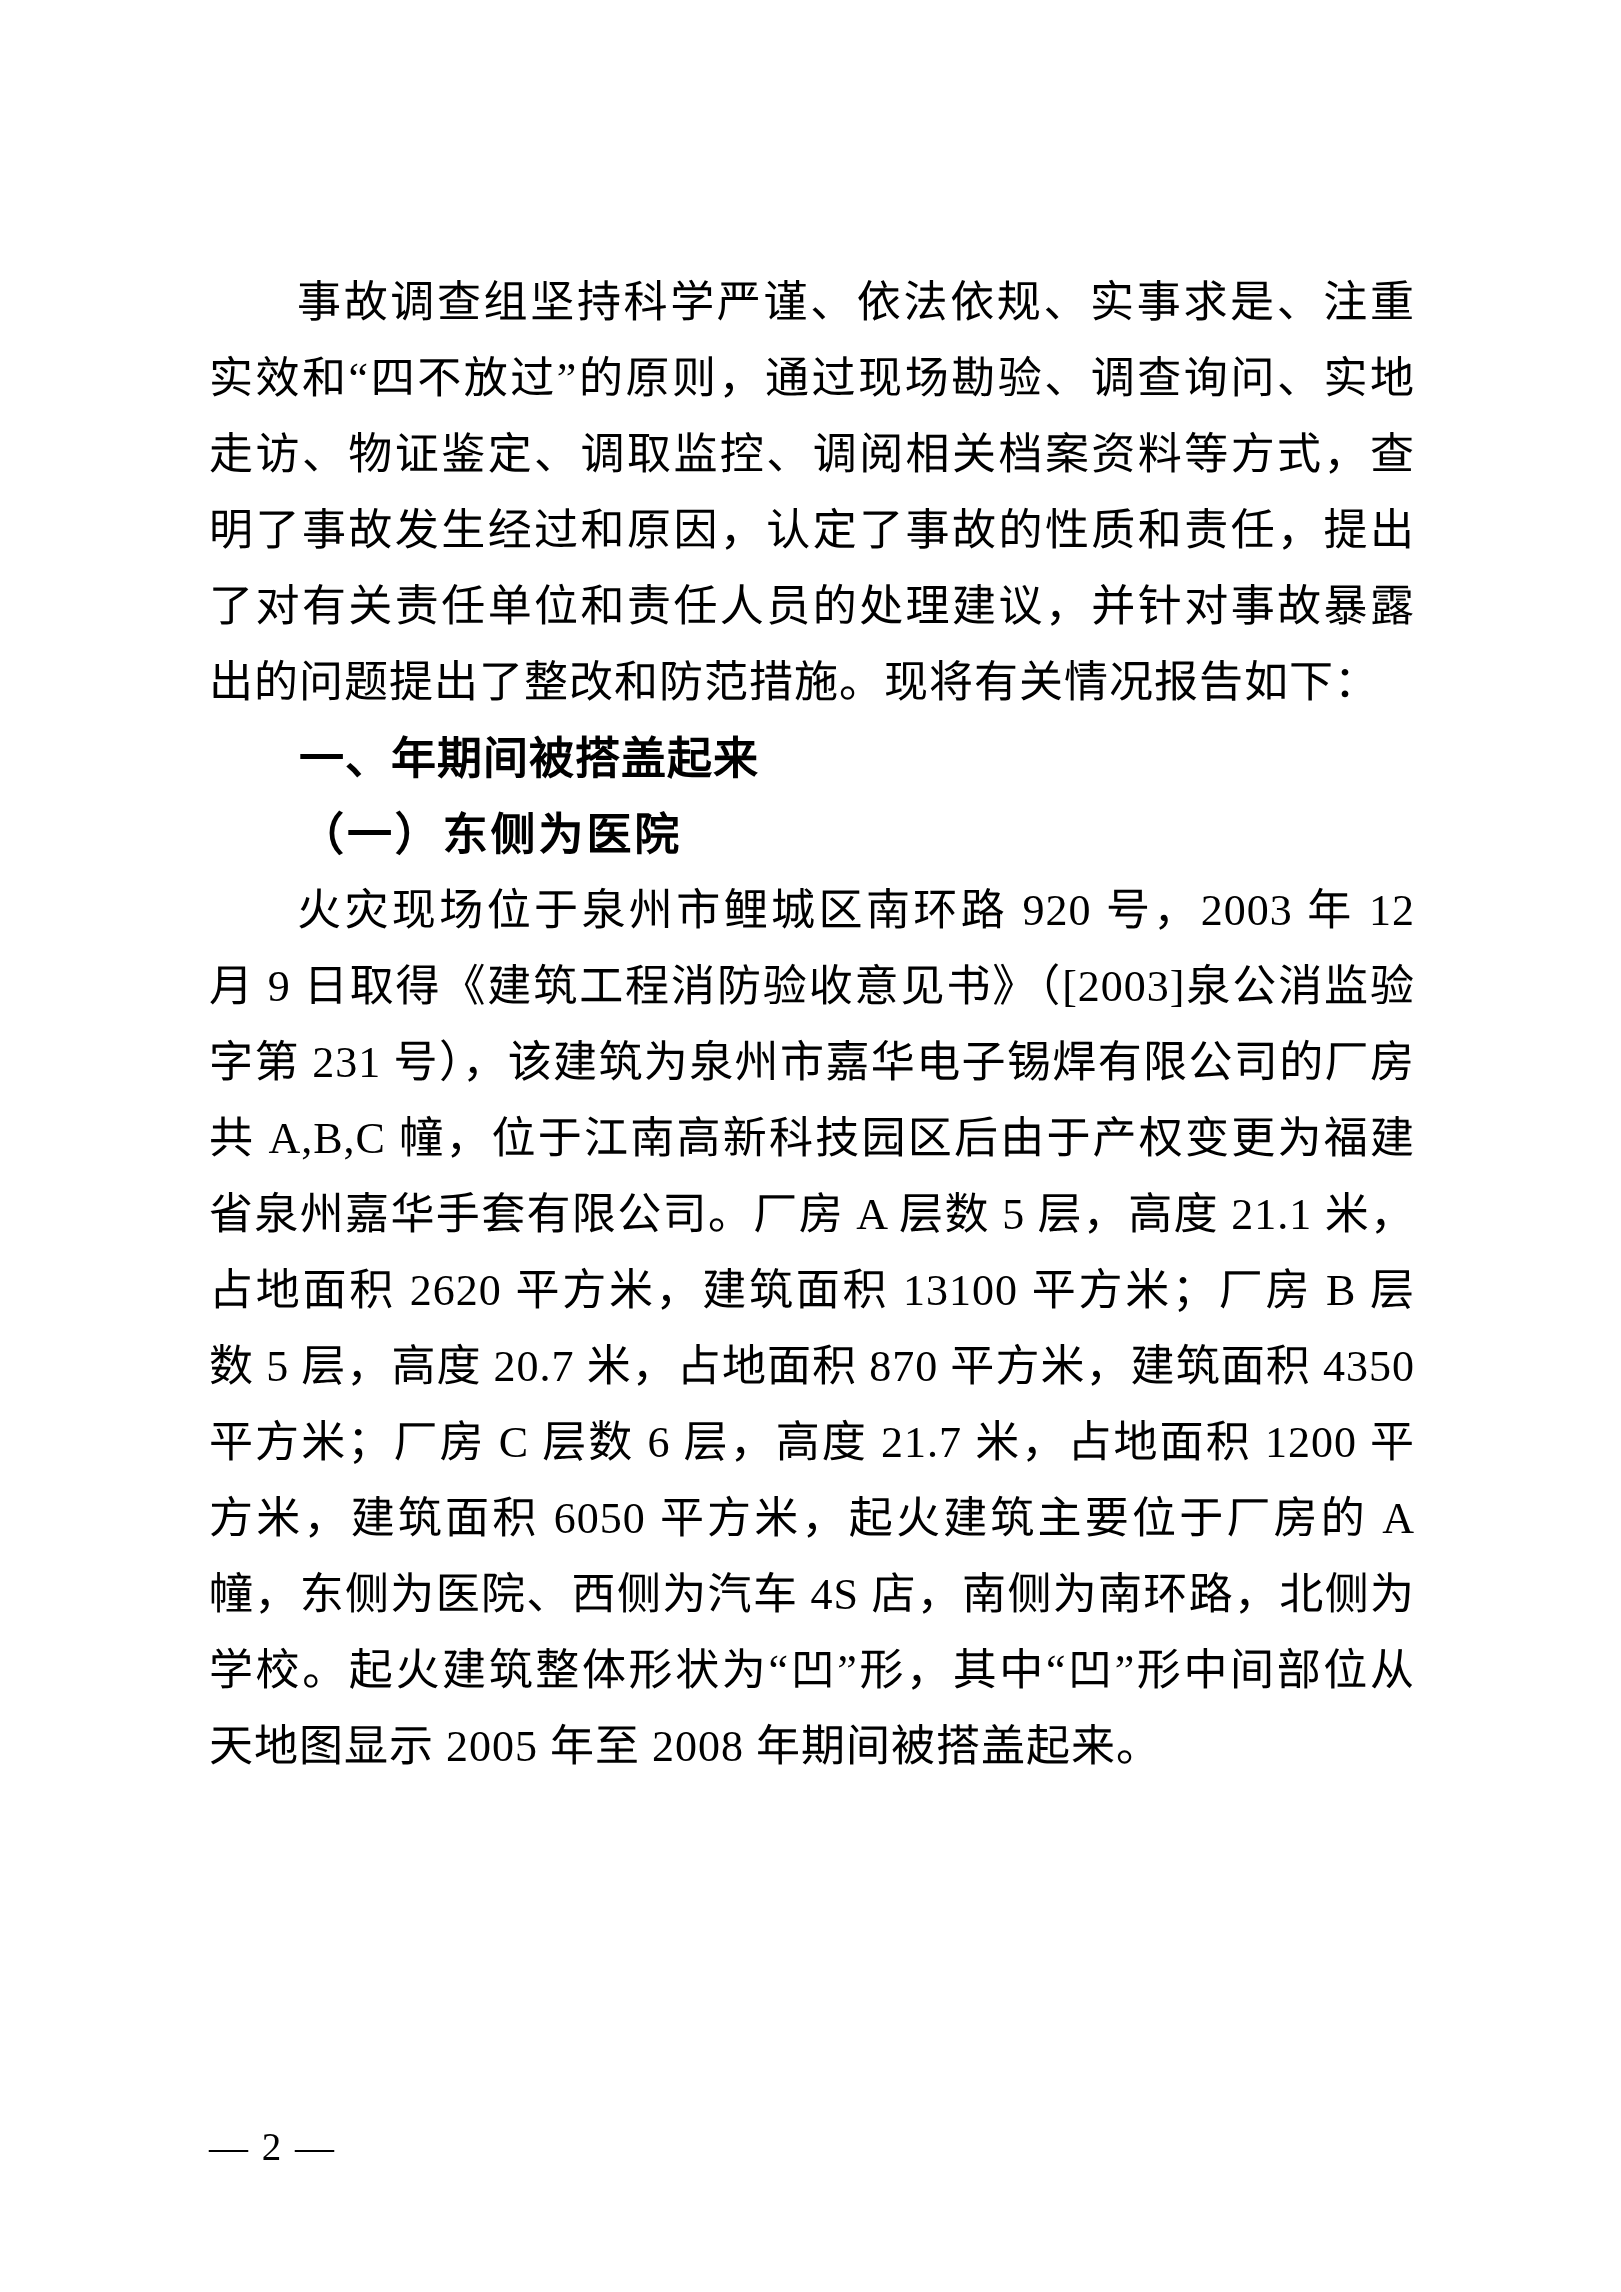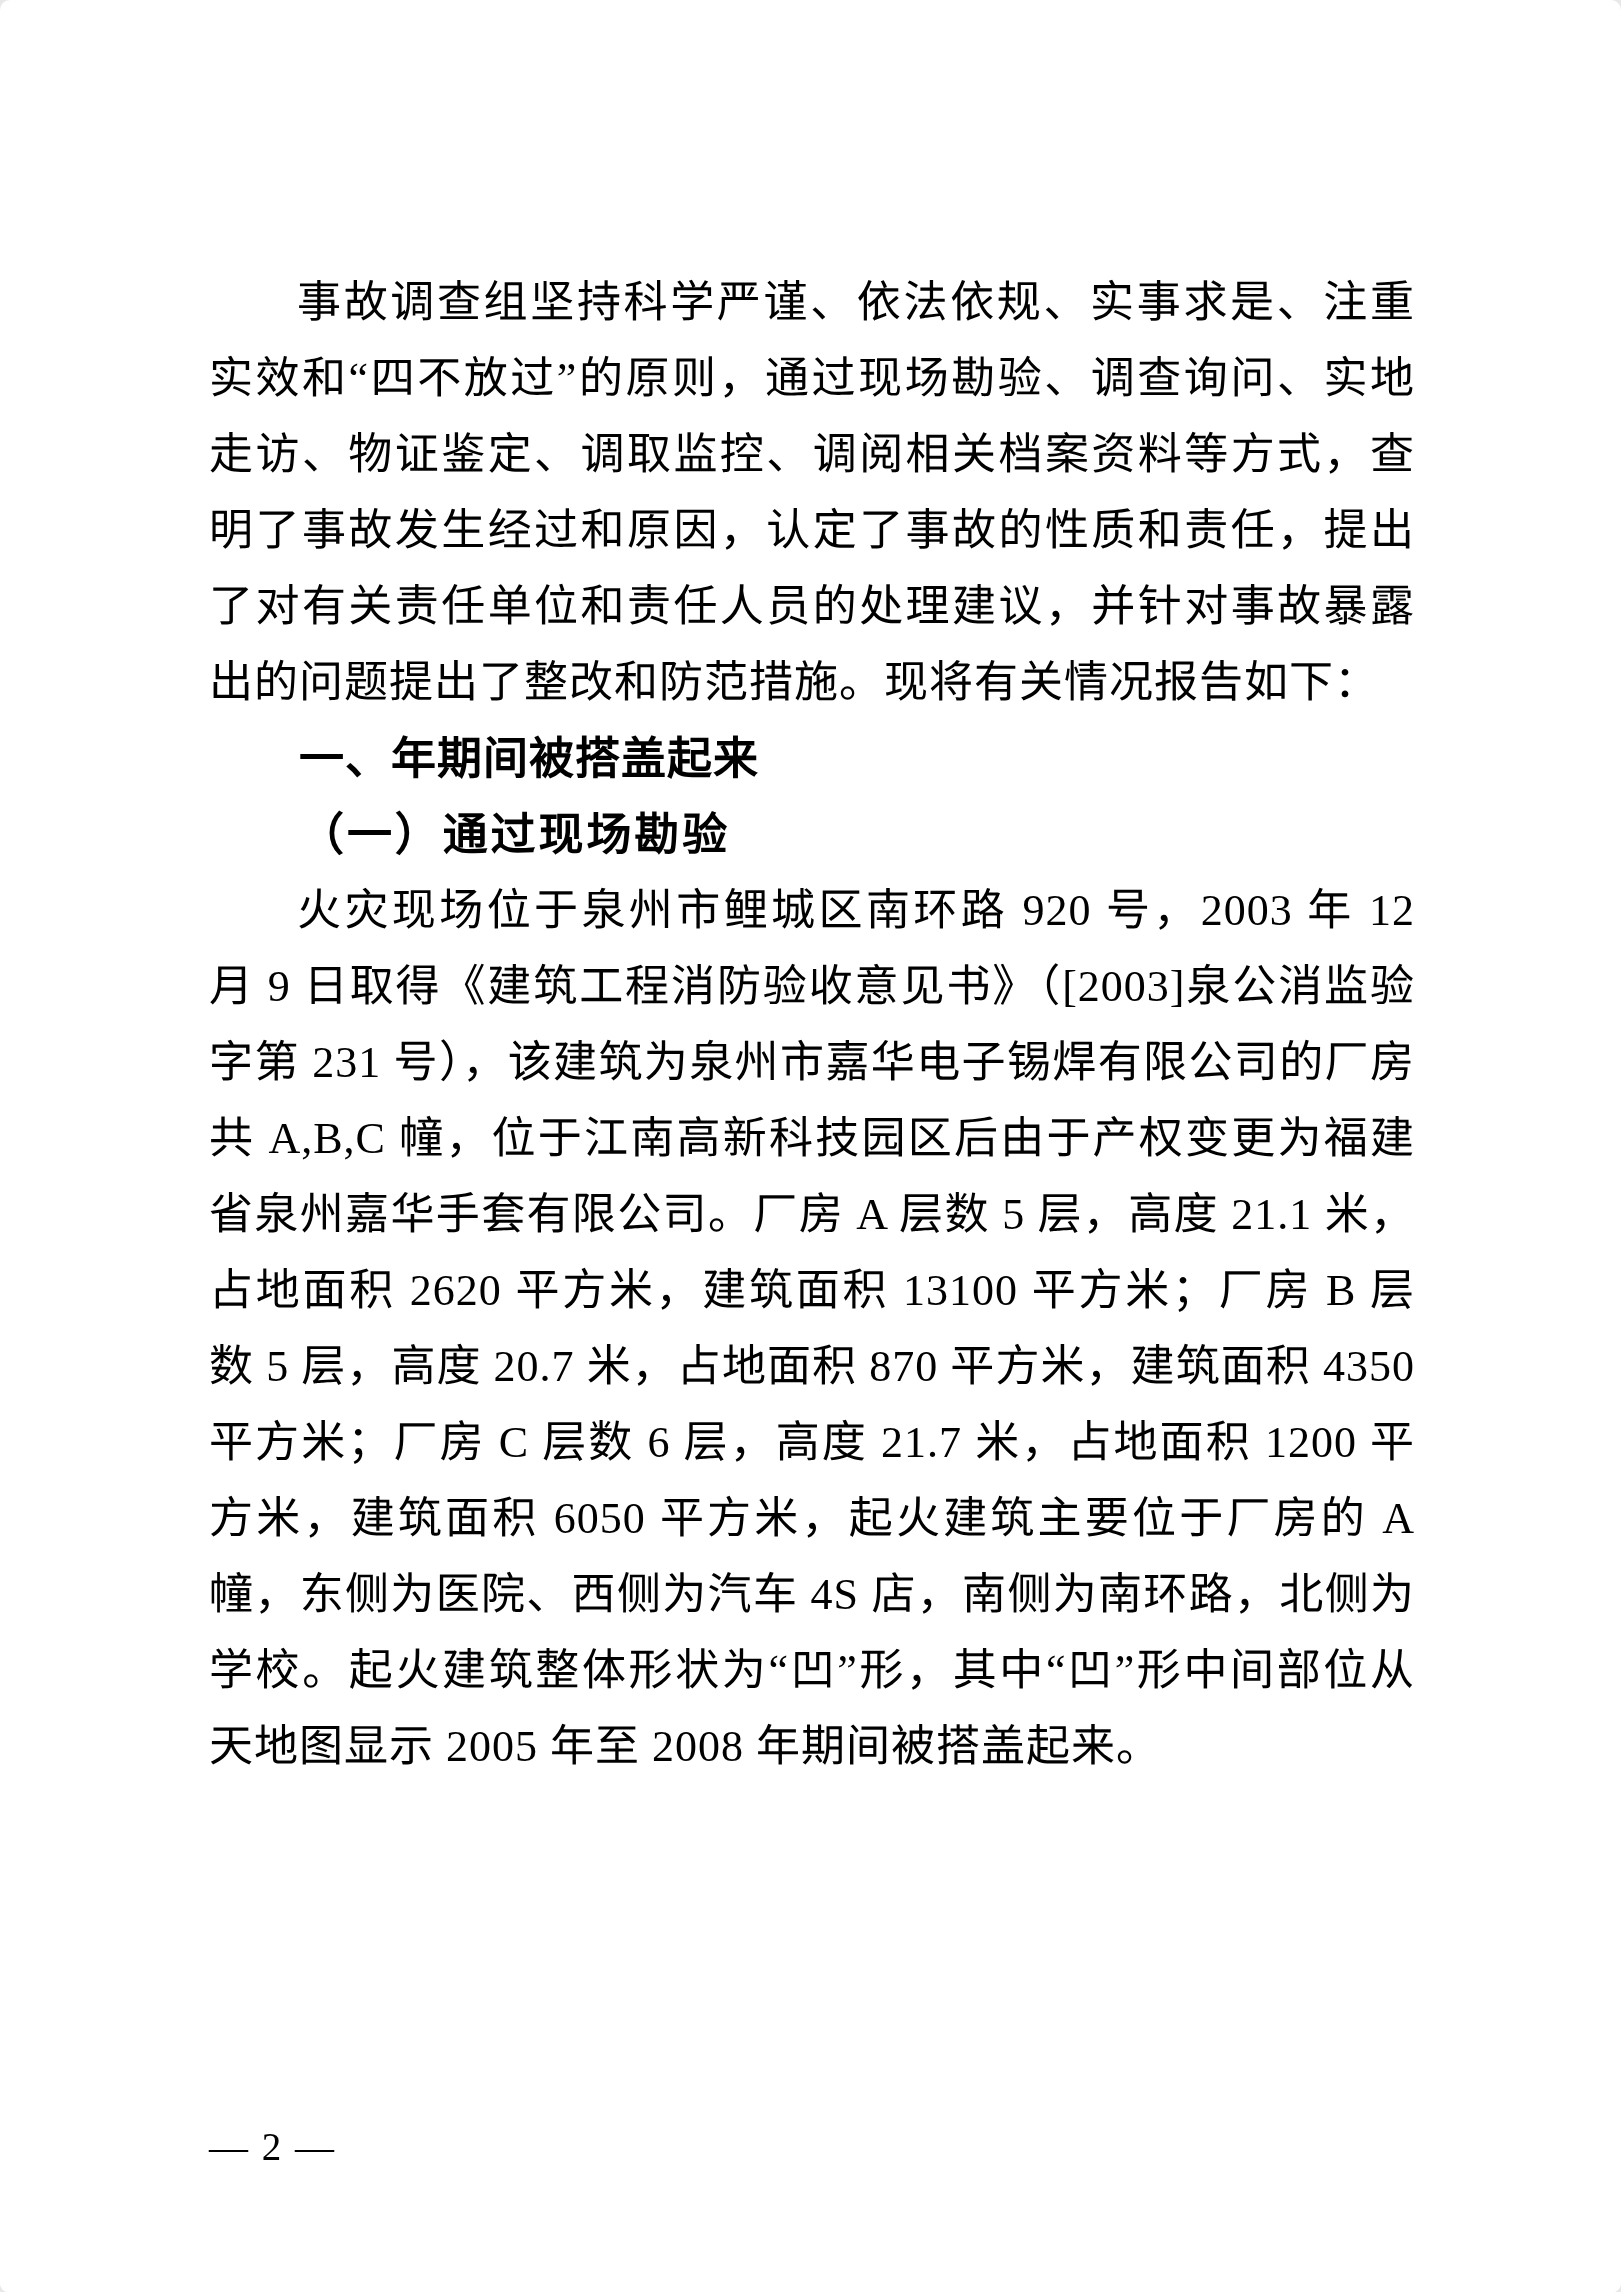--- a/index.html
+++ b/index.html
@@ -9,21 +9,20 @@
   }
   .page {
     position: relative;
     width: 1621px;
     height: 2293px;
     margin: 0 auto;
     background: #ffffff;
     color: #000000;
     font-family: "Liberation Serif", "DejaVu Serif", serif;
     overflow: hidden;
-    border-radius: 10px;
   }
   .content {
     position: absolute;
     left: 209px;
     top: 265px;
     width: 1206px;
   }
   .body-para {
     margin: 0;
     font-size: 44px;
@@ -62,18 +61,18 @@
     font-family: "Liberation Serif", "DejaVu Serif", serif;
   }
 </style>
 </head>
 <body>
 
 <div class="page">
   <div class="content">
     <p class="body-para">事故调查组坚持科学严谨、依法依规、实事求是、注重实效和“四不放过”的原则，通过现场勘验、调查询问、实地走访、物证鉴定、调取监控、调阅相关档案资料等方式，查明了事故发生经过和原因，认定了事故的性质和责任，提出了对有关责任单位和责任人员的处理建议，并针对事故暴露出的问题提出了整改和防范措施。现将有关情况报告如下：</p>
     <h2 class="heading1">一、年期间被搭盖起来</h2>
-    <h3 class="heading2">（一）通过现场勘验</h3>
+    <h3 class="heading2">（一）东侧为医院</h3>
     <p class="body-para">火灾现场位于泉州市鲤城区南环路 920 号，2003 年 12 月 9 日取得《建筑工程消防验收意见书》（[2003]泉公消监验字第 231 号），该建筑为泉州市嘉华电子锡焊有限公司的厂房共 A,B,C 幢，位于江南高新科技园区后由于产权变更为福建省泉州嘉华手套有限公司。厂房 A 层数 5 层，高度 21.1 米，占地面积 2620 平方米，建筑面积 13100 平方米；厂房 B 层数 5 层，高度 20.7 米，占地面积 870 平方米，建筑面积 4350 平方米；厂房 C 层数 6 层，高度 21.7 米，占地面积 1200 平方米，建筑面积 6050 平方米，起火建筑主要位于厂房的 A 幢，东侧为医院、西侧为汽车 4S 店，南侧为南环路，北侧为学校。起火建筑整体形状为“凹”形，其中“凹”形中间部位从天地图显示 2005 年至 2008 年期间被搭盖起来。</p>
   </div>
   <div class="page-number">— 2 —</div>
 </div>
 
 
 </body></html>

